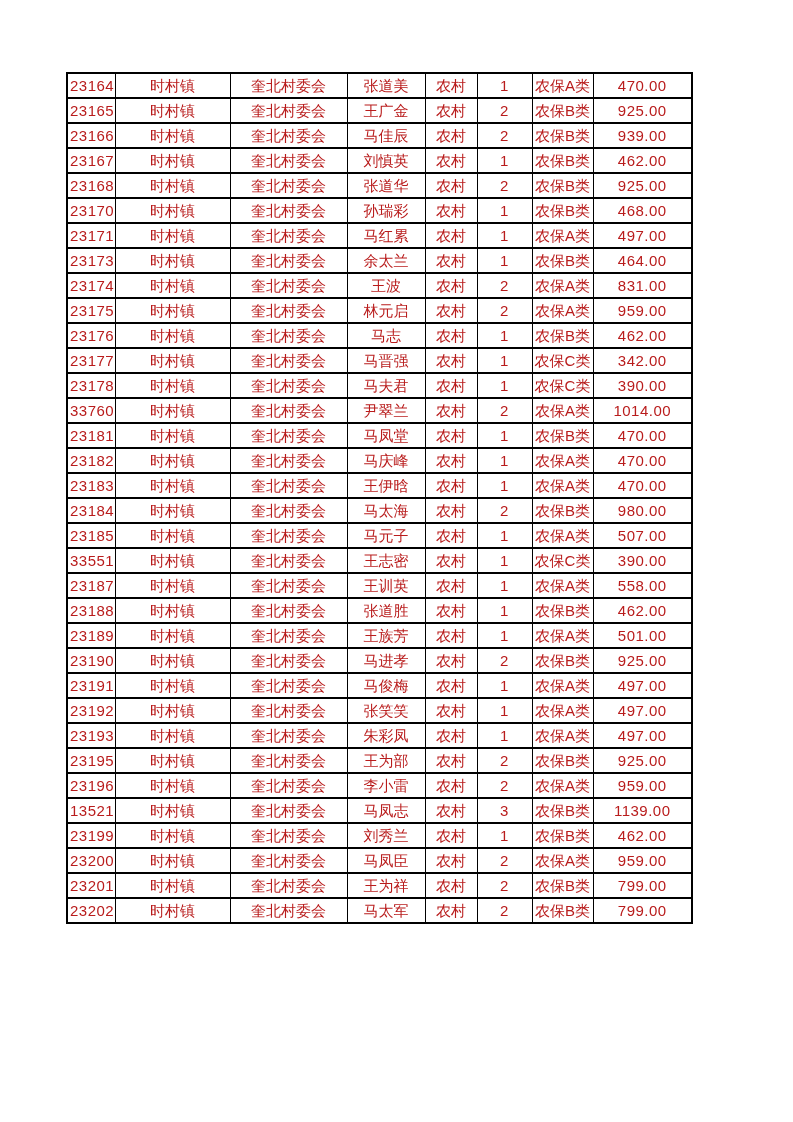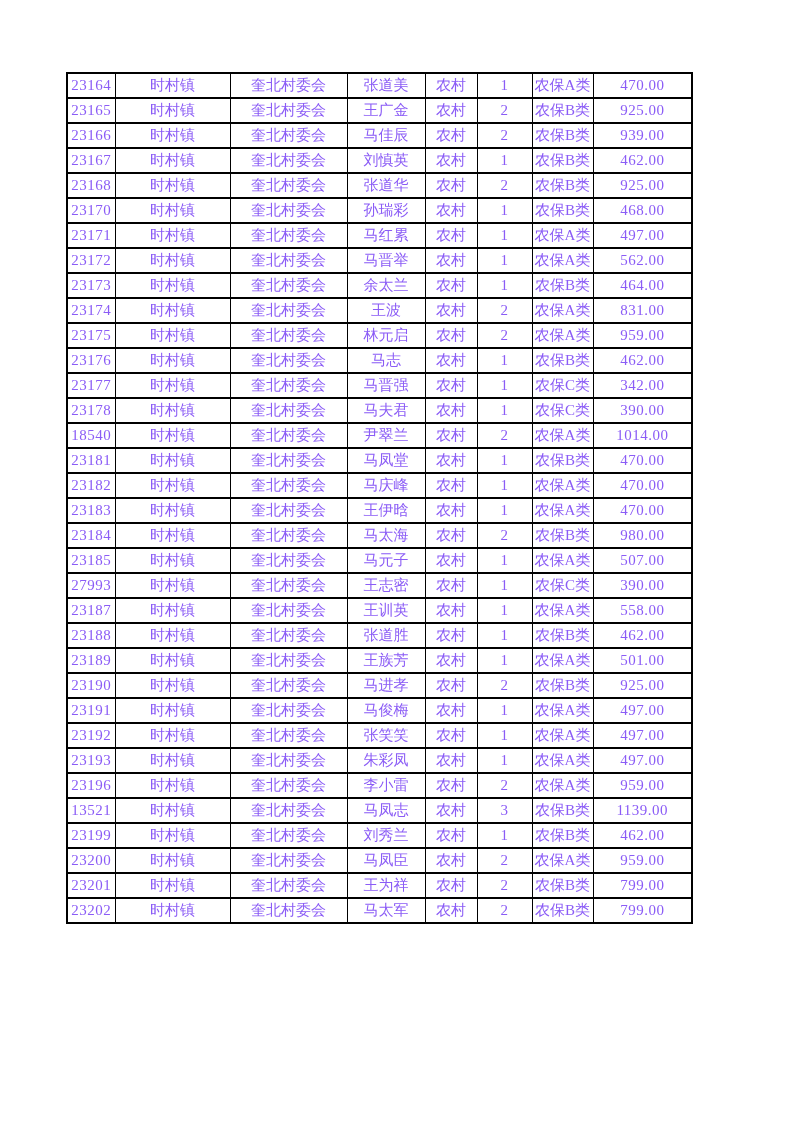--- a/index.html
+++ b/index.html
@@ -6,22 +6,22 @@
     margin: 0;
     padding: 0;
     background: #ffffff;
   }
   .page {
     position: relative;
     width: 793px;
     height: 1074px;
     background: #ffffff;
     overflow: hidden;
-    font-family: Liberation Serif, serif;
-    color: #8b5cf6;
+    font-family: Liberation Sans, sans-serif;
+    color: #b91c1c;
   }
   table.benefit-table {
     position: absolute;
     left: 66px;
     top: 72px;
     width: 625px;
     border-collapse: collapse;
     table-layout: fixed;
     border: 2px solid #000000;
   }
@@ -132,30 +132,20 @@
     <td class="cell-id">23171</td>
     <td class="cell-town">时村镇</td>
     <td class="cell-village">奎北村委会</td>
     <td class="cell-name">马红累</td>
     <td class="cell-category">农村</td>
     <td class="cell-persons">1</td>
     <td class="cell-insurance_type">农保A类</td>
     <td class="cell-amount">497.00</td>
   </tr>
         <tr>
-    <td class="cell-id">23172</td>
-    <td class="cell-town">时村镇</td>
-    <td class="cell-village">奎北村委会</td>
-    <td class="cell-name">马晋举</td>
-    <td class="cell-category">农村</td>
-    <td class="cell-persons">1</td>
-    <td class="cell-insurance_type">农保A类</td>
-    <td class="cell-amount">562.00</td>
-  </tr>
-        <tr>
     <td class="cell-id">23173</td>
     <td class="cell-town">时村镇</td>
     <td class="cell-village">奎北村委会</td>
     <td class="cell-name">余太兰</td>
     <td class="cell-category">农村</td>
     <td class="cell-persons">1</td>
     <td class="cell-insurance_type">农保B类</td>
     <td class="cell-amount">464.00</td>
   </tr>
         <tr>
@@ -202,21 +192,21 @@
     <td class="cell-id">23178</td>
     <td class="cell-town">时村镇</td>
     <td class="cell-village">奎北村委会</td>
     <td class="cell-name">马夫君</td>
     <td class="cell-category">农村</td>
     <td class="cell-persons">1</td>
     <td class="cell-insurance_type">农保C类</td>
     <td class="cell-amount">390.00</td>
   </tr>
         <tr>
-    <td class="cell-id">18540</td>
+    <td class="cell-id">33760</td>
     <td class="cell-town">时村镇</td>
     <td class="cell-village">奎北村委会</td>
     <td class="cell-name">尹翠兰</td>
     <td class="cell-category">农村</td>
     <td class="cell-persons">2</td>
     <td class="cell-insurance_type">农保A类</td>
     <td class="cell-amount">1014.00</td>
   </tr>
         <tr>
     <td class="cell-id">23181</td>
@@ -262,21 +252,21 @@
     <td class="cell-id">23185</td>
     <td class="cell-town">时村镇</td>
     <td class="cell-village">奎北村委会</td>
     <td class="cell-name">马元子</td>
     <td class="cell-category">农村</td>
     <td class="cell-persons">1</td>
     <td class="cell-insurance_type">农保A类</td>
     <td class="cell-amount">507.00</td>
   </tr>
         <tr>
-    <td class="cell-id">27993</td>
+    <td class="cell-id">33551</td>
     <td class="cell-town">时村镇</td>
     <td class="cell-village">奎北村委会</td>
     <td class="cell-name">王志密</td>
     <td class="cell-category">农村</td>
     <td class="cell-persons">1</td>
     <td class="cell-insurance_type">农保C类</td>
     <td class="cell-amount">390.00</td>
   </tr>
         <tr>
     <td class="cell-id">23187</td>
@@ -340,20 +330,30 @@
   </tr>
         <tr>
     <td class="cell-id">23193</td>
     <td class="cell-town">时村镇</td>
     <td class="cell-village">奎北村委会</td>
     <td class="cell-name">朱彩凤</td>
     <td class="cell-category">农村</td>
     <td class="cell-persons">1</td>
     <td class="cell-insurance_type">农保A类</td>
     <td class="cell-amount">497.00</td>
+  </tr>
+        <tr>
+    <td class="cell-id">23195</td>
+    <td class="cell-town">时村镇</td>
+    <td class="cell-village">奎北村委会</td>
+    <td class="cell-name">王为部</td>
+    <td class="cell-category">农村</td>
+    <td class="cell-persons">2</td>
+    <td class="cell-insurance_type">农保B类</td>
+    <td class="cell-amount">925.00</td>
   </tr>
         <tr>
     <td class="cell-id">23196</td>
     <td class="cell-town">时村镇</td>
     <td class="cell-village">奎北村委会</td>
     <td class="cell-name">李小雷</td>
     <td class="cell-category">农村</td>
     <td class="cell-persons">2</td>
     <td class="cell-insurance_type">农保A类</td>
     <td class="cell-amount">959.00</td>

